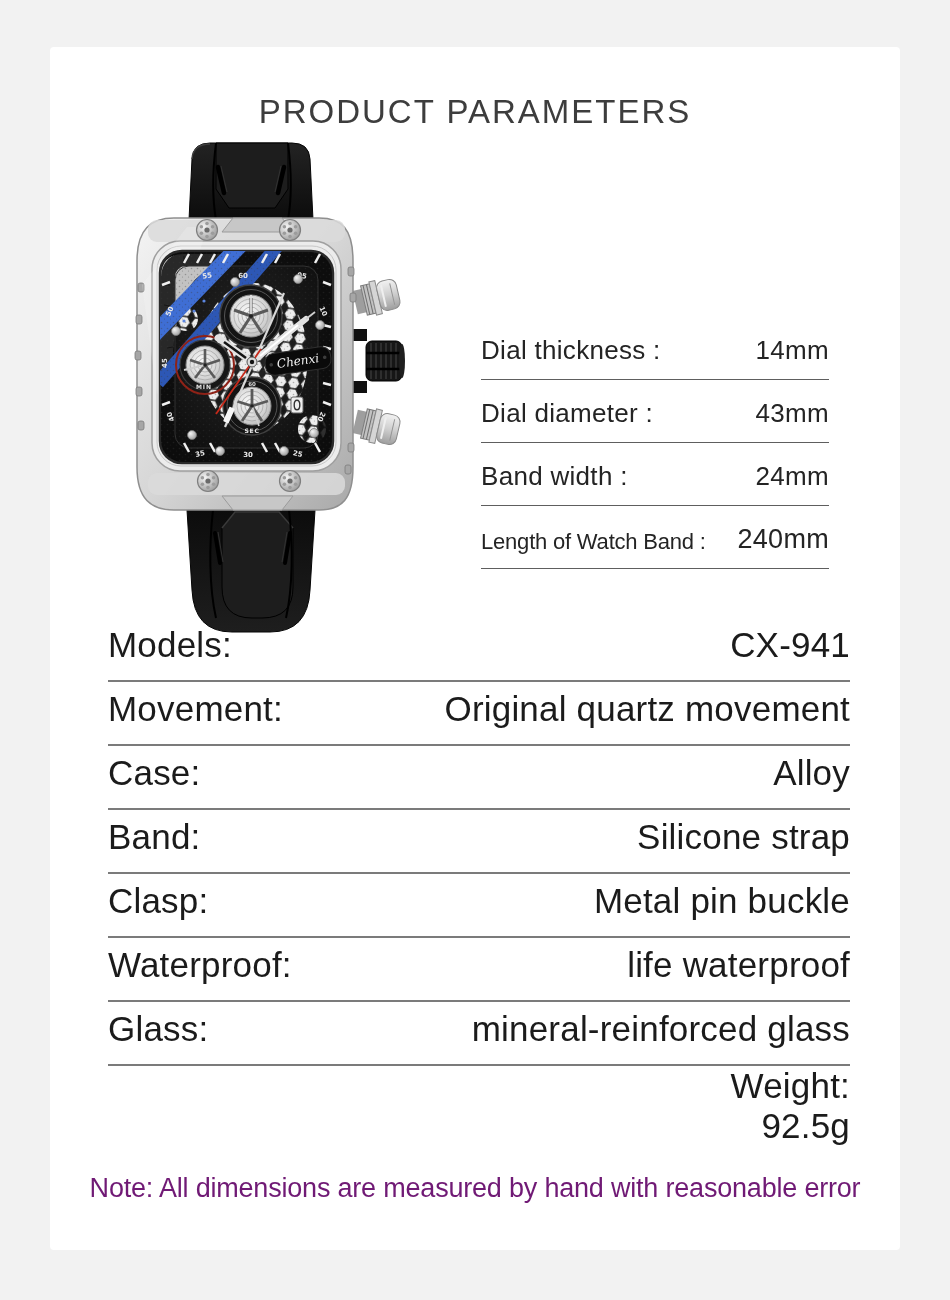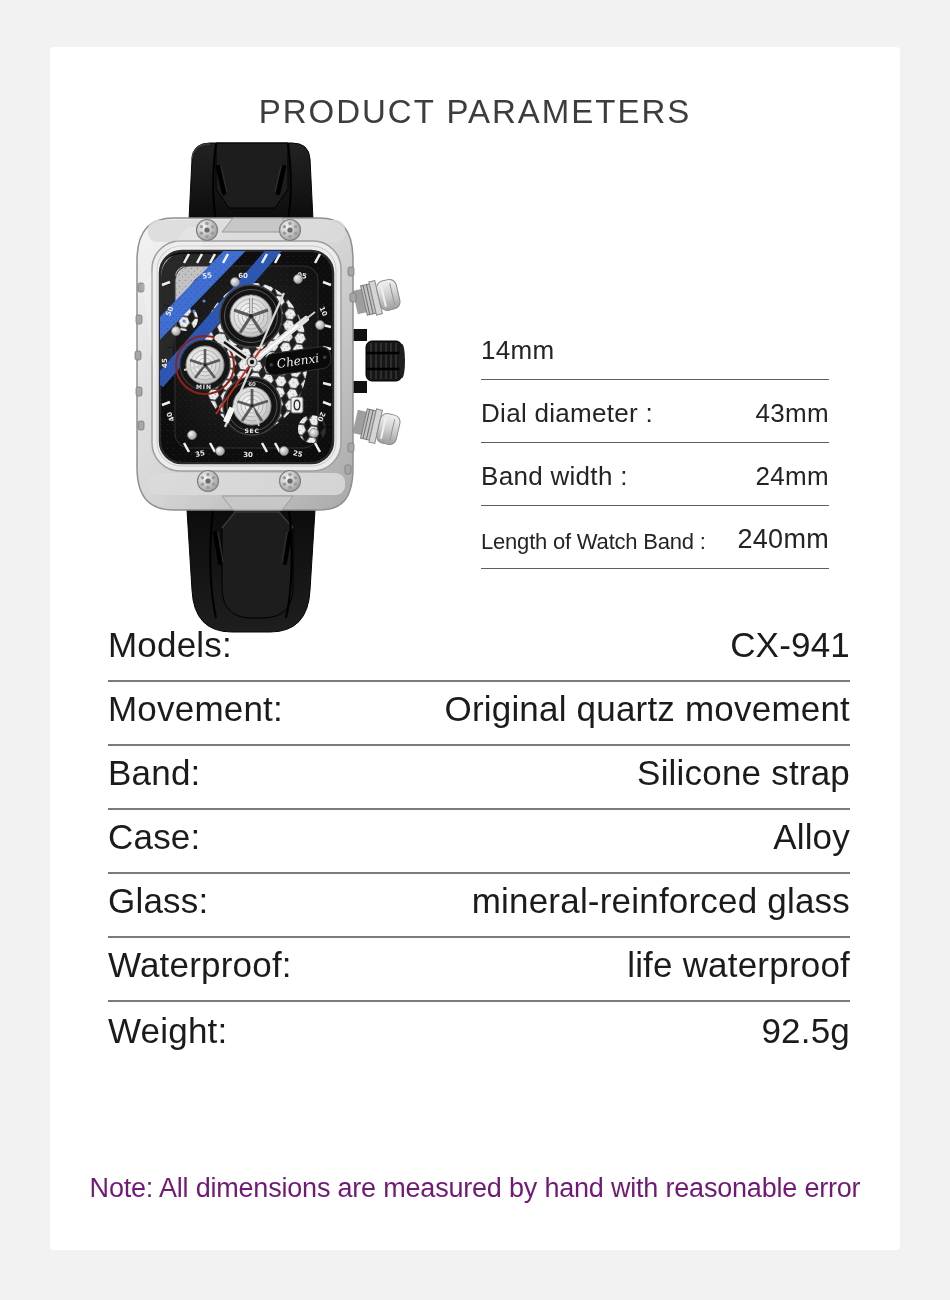--- a/index.html
+++ b/index.html
@@ -25,21 +25,21 @@
     font-size:26px;color:#242424;letter-spacing:0.3px;
   }
   .spec-row.condensed .spec-label{font-size:22px;letter-spacing:-0.2px;}
   .spec-row.condensed .spec-value{font-size:27px;}
   .spec-table{position:absolute;left:58px;top:571px;width:742px;}
   .t-row{
     height:64px;display:flex;justify-content:space-between;align-items:flex-end;
     box-sizing:border-box;padding-bottom:15px;border-bottom:2px solid #7b7b7b;
     font-size:35px;color:#1b1b1b;letter-spacing:0.2px;
   }
-  .t-row.no-line{border-bottom:none;}
+  .t-row.no-line{border-bottom:none;flex-direction:column;}
   .note{
     position:absolute;top:1126px;left:0;width:100%;text-align:center;
     font-size:27px;color:#701a75;letter-spacing:-0.2px;
   }
   .brand-script{font-family:"DejaVu Serif", serif;font-style:italic;}
   .tiny-num{font-family:"DejaVu Sans", sans-serif;font-weight:bold;}
 </style>
 </head>
 <body>
 
@@ -384,20 +384,21 @@
           <line x1="140" y1="227" x2="149" y2="214" stroke="#c6291a" stroke-width="1.8"></line>
           <circle cx="140" cy="227" r="5" fill="#d9d9d9" stroke="#555" stroke-width="1"></circle>
           <circle cx="140" cy="227" r="2.2" fill="#141414"></circle>
         </g>
       </g>
     </g>
   </svg>
 
   <div class="spec-block">
     <div class="spec-row">
+      <span class="spec-label">Dial thickness :</span>
       <span class="spec-value">14mm</span>
     </div>
     <div class="spec-row">
       <span class="spec-label">Dial diameter :</span>
       <span class="spec-value">43mm</span>
     </div>
     <div class="spec-row">
       <span class="spec-label">Band width :</span>
       <span class="spec-value">24mm</span>
     </div>
@@ -410,34 +411,38 @@
   <div class="spec-table">
     <div class="t-row">
       <span>Models:</span>
       <span>CX-941</span>
     </div>
     <div class="t-row">
       <span>Movement:</span>
       <span>Original quartz movement</span>
     </div>
     <div class="t-row">
+      <span>Case:</span>
+      <span>Alloy</span>
+    </div>
+    <div class="t-row">
       <span>Band:</span>
       <span>Silicone strap</span>
     </div>
     <div class="t-row">
-      <span>Case:</span>
-      <span>Alloy</span>
+      <span>Clasp:</span>
+      <span>Metal pin buckle</span>
+    </div>
+    <div class="t-row">
+      <span>Waterproof:</span>
+      <span>life waterproof</span>
     </div>
     <div class="t-row">
       <span>Glass:</span>
       <span>mineral-reinforced glass</span>
-    </div>
-    <div class="t-row">
-      <span>Waterproof:</span>
-      <span>life waterproof</span>
     </div>
     <div class="t-row no-line">
       <span>Weight:</span>
       <span>92.5g</span>
     </div>
   </div>
 
   <div class="note">Note: All dimensions are measured by hand with reasonable error</div>
 </div>
 

